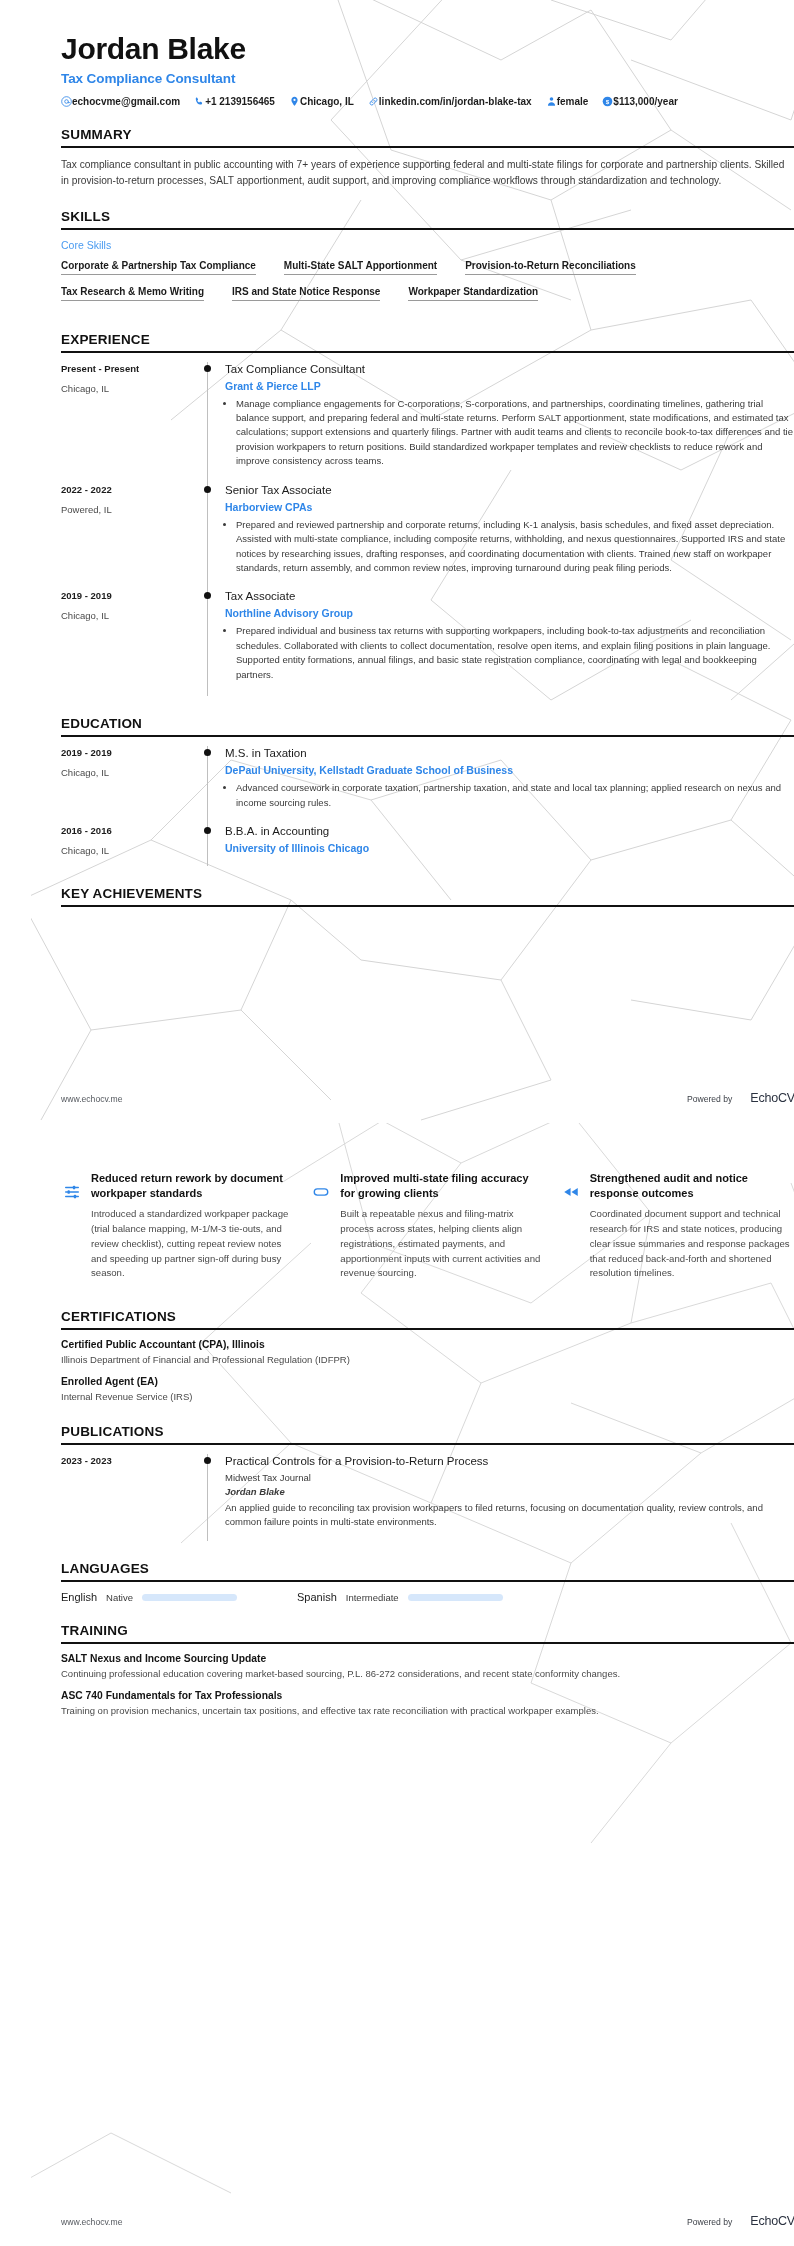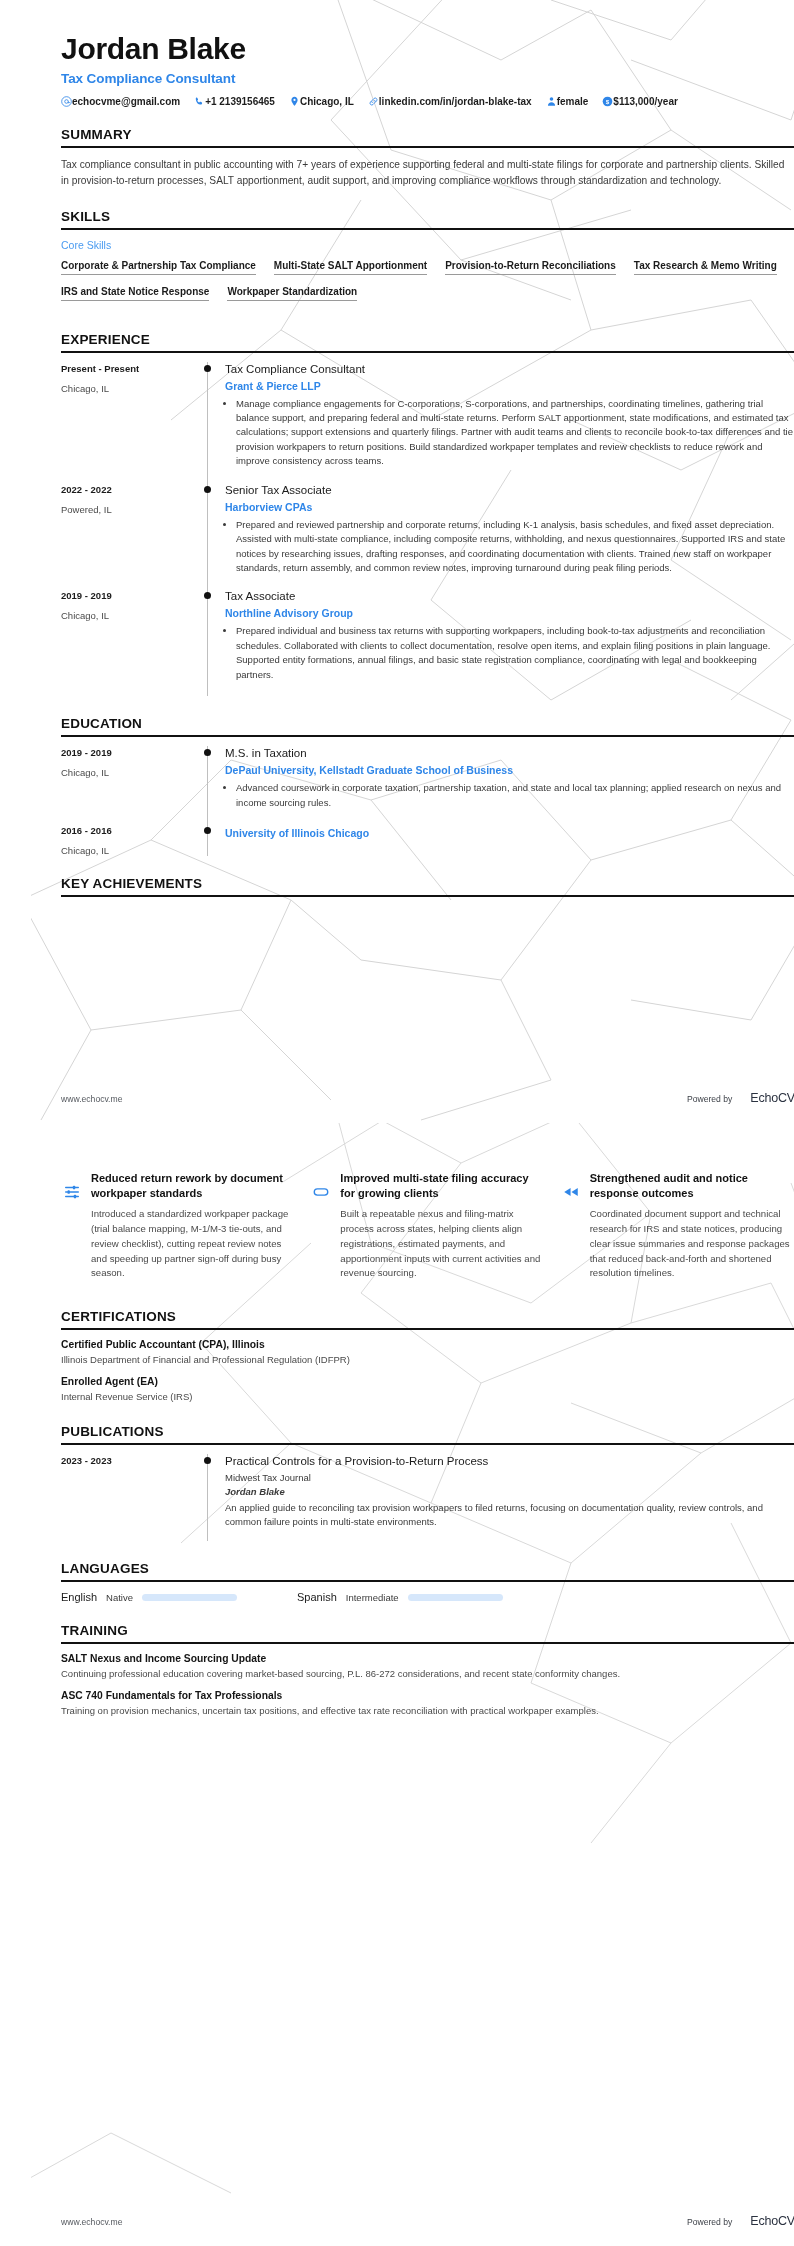--- a/index.html
+++ b/index.html
@@ -104,21 +104,21 @@
 
   
   .skills-group-label {
     font-size: 10.5px;
     color: #4a9bf0;
     margin-bottom: 9px;
   }
   .skills-list {
     display: flex;
     flex-wrap: wrap;
-    gap: 0 18px;
+    gap: 0 28px;
   }
   .skill-chip {
     font-size: 10px;
     font-weight: 700;
     color: #1b1b1b;
     border-bottom: 1px solid #9a9a9a;
     padding-bottom: 3px;
     margin-bottom: 11px;
     white-space: nowrap;
   }
@@ -514,20 +514,21 @@
       <div class="entry">
         <div class="entry-left">
           <div class="entry-date">2016 - 2016</div>
           <div class="entry-loc">Chicago, IL</div>
         </div>
         <div class="entry-rail">
             <div class="line"></div>
             <div class="dot"></div>
           </div>
         <div class="entry-body">
+          <div class="entry-title">B.B.A. in Accounting</div>
           <div class="entry-org">University of Illinois Chicago</div>
         </div>
       </div>
     </div>
 
     <div class="section">
       <div class="section-head">KEY ACHIEVEMENTS</div>
       <div class="section-rule"></div>
     </div>
 

